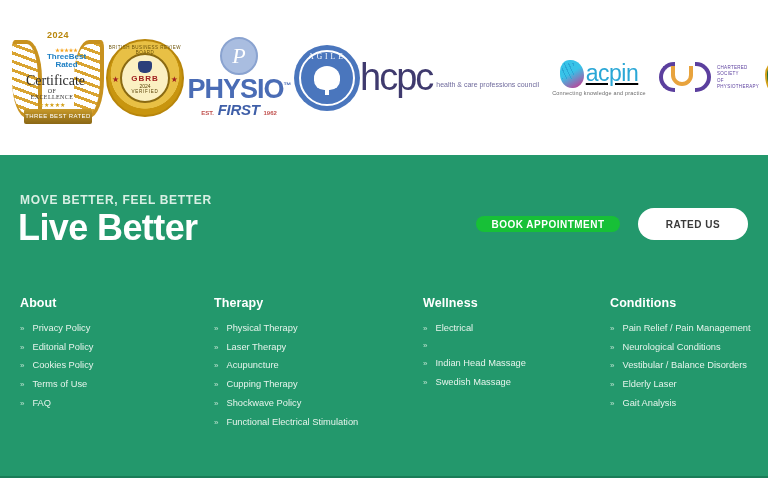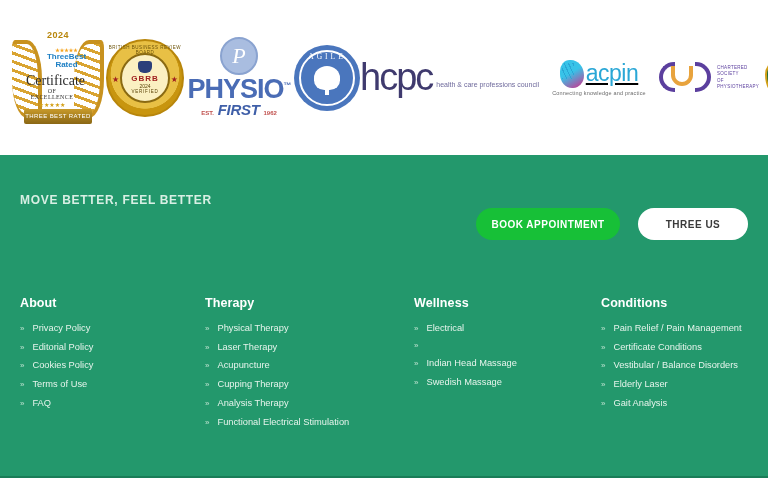--- a/index.html
+++ b/index.html
@@ -132,31 +132,31 @@
   
   .hero { position:absolute; top:155px; left:0; width:768px; height:125px; }
   .kicker { position:absolute; left:20px; top:38px;
     font-size:12px; font-weight:bold; color:#d8efe4; letter-spacing:.7px;text-align:center; }
   .headline { position:absolute; left:18px; top:52px;
     font-size:36px; font-weight:bold; color:#ffffff; letter-spacing:-.6px; }
   .cta-row { position:absolute; right:20px; top:53px; display:flex; gap:18px; align-items:center; }
   .btn { border:none; cursor:pointer; border-radius:20px;
     font-family:"Liberation Sans", sans-serif; font-weight:bold;
     display:flex; align-items:center; justify-content:center; }
-  .btn-book { width:144px; height:32px; background:#17c037; color:#ffffff;
+  .btn-book { width:144px; height:16px; background:#17c037; color:#ffffff;
     font-size:10px; letter-spacing:.5px; }
   .btn-call { width:110px; height:32px; background:#ffffff; color:#3a3a3a;
     font-size:10px; letter-spacing:.5px; }
 
   
   .cols { position:absolute; top:296px; left:0; width:760px;
     display:flex; padding:0 20px; }
   .col { flex:0 0 auto; }
   .col.about { width:185px; }
-  .col.therapy { width:185px; }
+  .col.therapy { width:185px;margin-left:9px; }
   .col.wellness { width:187px;margin-left:24px; }
   .col.conditions { width:191px; }
   .col h3 { font-size:12.5px; font-weight:bold; color:#ffffff;
     margin-bottom:13px; letter-spacing:.1px; }
   .col ul { list-style:none; }
   .col li { display:flex; align-items:baseline; gap:8px; margin-bottom:8.5px; }
   .col li .chev { color:#bfe3d1; font-size:8px; line-height:1; flex:0 0 auto; }
   .col li a { color:#e6f4ec; font-size:9.3px; text-decoration:none; line-height:1.1; }
   .bottom-edge { position:absolute; left:0; bottom:0; width:768px; height:2px; background:#1a7d58; }
 </style>
@@ -253,23 +253,24 @@
           <div>PHYSIOTHERAPY</div>
         </div>
         <div class="crest2"></div>
       </div>
     </div>
 
   </div>
 
   <div class="hero">
     <div class="kicker">MOVE BETTER, FEEL BETTER</div>
+    <div class="headline">Live Better</div>
     <div class="cta-row">
       <button class="btn btn-book">BOOK APPOINTMENT</button>
-      <button class="btn btn-call">THREE US</button>
+      <button class="btn btn-call">RATED US</button>
     </div>
   </div>
 
   <div class="cols">
 
     <div class="col about">
       <h3>About</h3>
       <ul>
         <li>
             <span class="chev">»</span>
@@ -308,21 +309,21 @@
         <li>
             <span class="chev">»</span>
             <a href="#">Acupuncture</a>
           </li>
         <li>
             <span class="chev">»</span>
             <a href="#">Cupping Therapy</a>
           </li>
         <li>
             <span class="chev">»</span>
-            <a href="#">Analysis Therapy</a>
+            <a href="#">Shockwave Policy</a>
           </li>
         <li>
             <span class="chev">»</span>
             <a href="#">Functional Electrical Stimulation</a>
           </li>
       </ul>
     </div>
 
     <div class="col wellness">
       <h3>Wellness</h3>
@@ -347,21 +348,21 @@
 
     <div class="col conditions">
       <h3>Conditions</h3>
       <ul>
         <li>
             <span class="chev">»</span>
             <a href="#">Pain Relief / Pain Management</a>
           </li>
         <li>
             <span class="chev">»</span>
-            <a href="#">Certificate Conditions</a>
+            <a href="#">Neurological Conditions</a>
           </li>
         <li>
             <span class="chev">»</span>
             <a href="#">Vestibular / Balance Disorders</a>
           </li>
         <li>
             <span class="chev">»</span>
             <a href="#">Elderly Laser</a>
           </li>
         <li>

